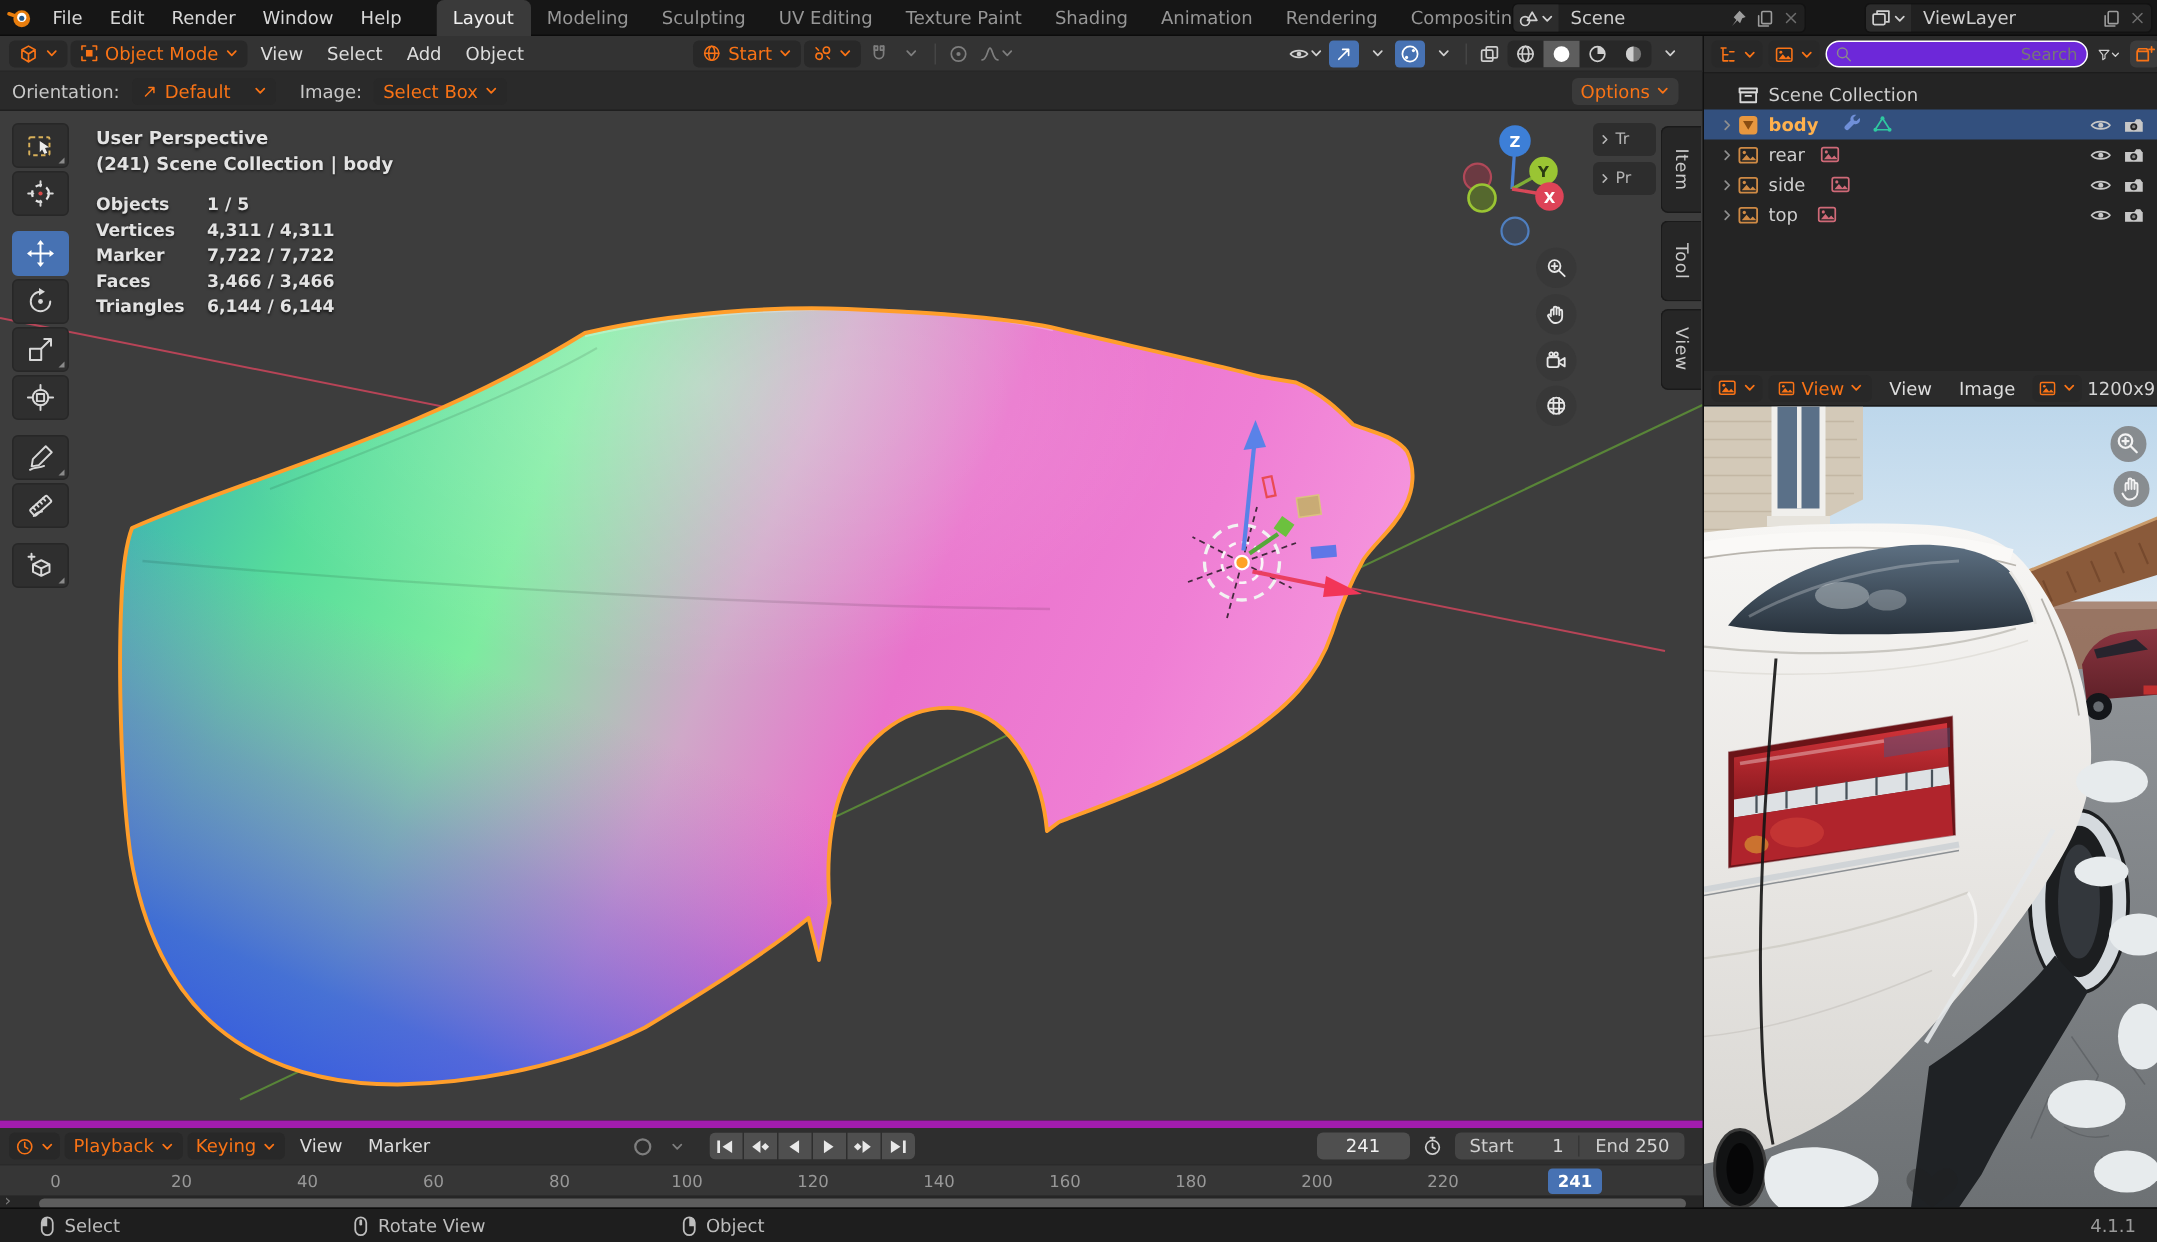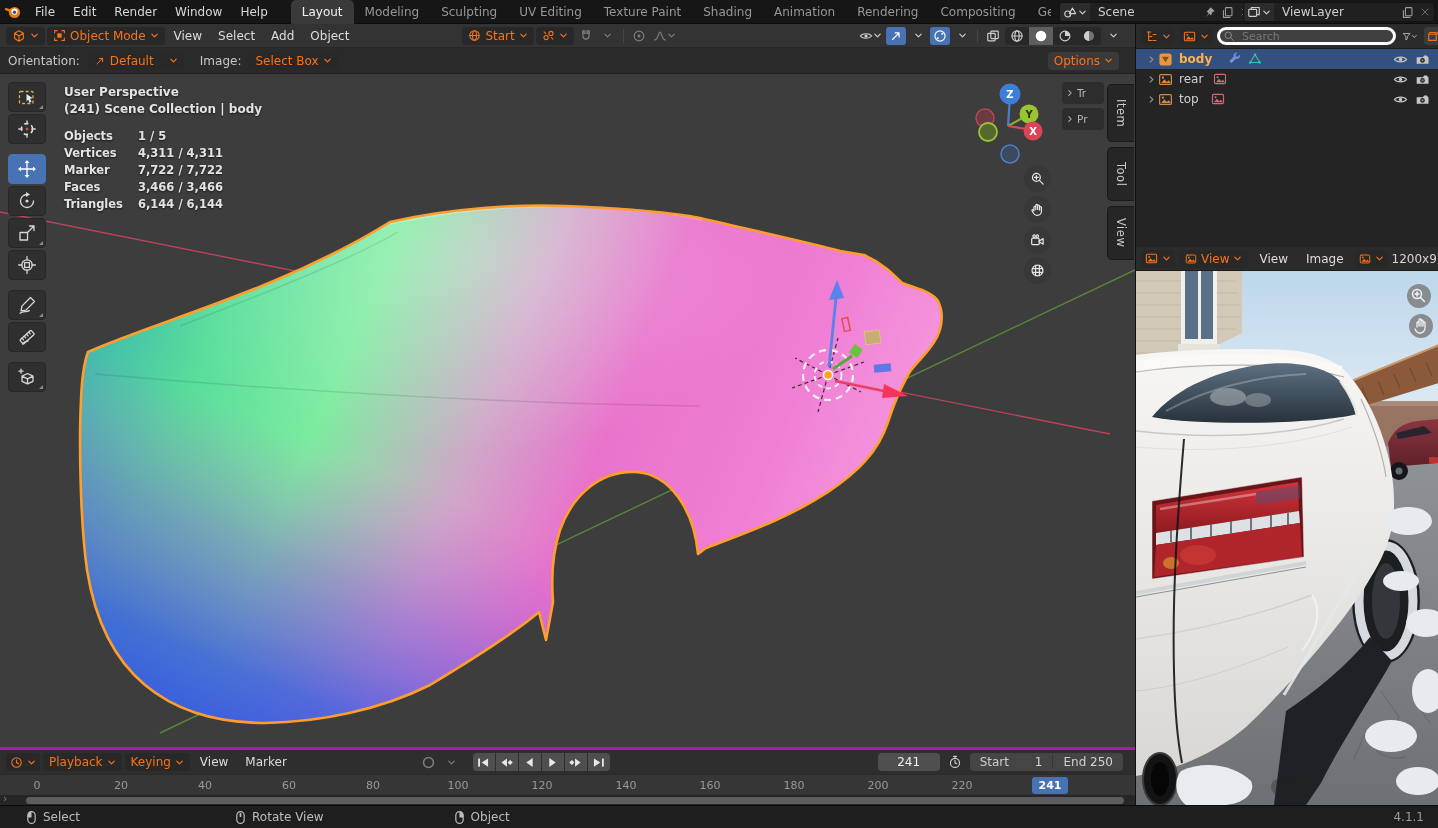--- a/index.html
+++ b/index.html
@@ -60,40 +60,40 @@
   .stab { position:absolute; left:1107px; width:27px; background:#262626; border:1px solid #1a1a1a; border-right:none;
     border-radius:5px 0 0 5px; color:#c9c9c9; display:flex; align-items:center; justify-content:center;
     writing-mode:vertical-rl; font-size:11.5px; letter-spacing:.5px; }
   .navbtn { position:absolute; left:1024px; width:27px; height:27px; border-radius:50%;
     background:rgba(55,55,55,.8); color:#e6e6e6; display:flex; align-items:center; justify-content:center; }
 
   
   #outliner { position:absolute; left:1136px; top:24px; width:302px; height:223px; background:#242424; }
   #outliner .hdr { height:25px; background:#2b2b2b; display:flex; align-items:center; padding:0 5px; gap:4px;
     border-bottom:1px solid #1c1c1c; }
-  #osearch { flex:1; height:18px; background:#404040; border:3px solid #ffffff; border-radius:9px;
+  #osearch { flex:1; height:18px; background:#6d28d9; border:1px solid #ffffff; border-radius:9px;
     color:#bbb; font-size:11px; padding:0 6px 0 22px; outline:none; min-width:60px;
-    font-family:"DejaVu Sans",sans-serif; }
+    font-family:"DejaVu Sans",sans-serif;text-align:right; }
   #osearch::placeholder { color:#777; }
   .orow { height:20px; display:flex; align-items:center; padding-left:8px; color:#cfcfcf; position:relative; }
   .orow .chev { color:#8f8f8f; width:14px; display:flex; justify-content:center; }
   .orow .oname { margin-left:6px; }
   .orow.sel { background:#33507e; }
   .orow.sel .oname { color:#ffb14d; }
   .orow .dicons { display:flex; gap:6px; margin-left:16px; }
   .orow .right { margin-left:auto; display:flex; gap:7px; padding-right:8px; color:#c7c7c7; }
 
   
   #imged { position:absolute; left:1136px; top:247px; width:302px; height:558px; background:#232323; }
   #imged .hdr { height:24px; background:#2b2b2b; display:flex; align-items:center; padding:0 5px; gap:4px;
     border-bottom:1px solid #1a1a1a; overflow:hidden; }
   #photo { position:absolute; left:0; top:24px; width:302px; height:534px; }
 
   
-  #tl { position:absolute; left:0; top:747px; width:1135px; height:58px; background:#2e2e2e; border-top:3px solid #a21caf; }
+  #tl { position:absolute; left:0; top:747px; width:1135px; height:58px; background:#2e2e2e; border-top:5px solid #a21caf; }
   #tlh { height:24px; display:flex; align-items:center; padding:0 6px; gap:3px; }
   #ruler { position:relative; height:21px; background:#363636; border-top:1px solid #2a2a2a; }
   .tick { position:absolute; bottom:3px; width:30px; text-align:center; color:#989898; font-size:11px; }
   #playhead { position:absolute; top:2px; width:36px; height:17px; background:#4772b3; border-radius:3px;
     color:#fff; font-size:11px; font-weight:600; text-align:center; line-height:17px; }
   #tscroll { position:relative; height:12px; background:#262626; }
   #tscroll .bar { position:absolute; left:26px; top:2px; width:1098px; height:7px; background:#5d5d5d; border-radius:4px; }
   #tscroll .exp { position:absolute; left:3px; top:-3px; color:#7d7d7d; font-size:11px; }
   .tbtn { height:18px; min-width:22px; display:flex; align-items:center; justify-content:center;
     background:#4f4f4f; color:#e8e8e8; }
@@ -360,21 +360,21 @@
     <span class="wtab">Sculpting</span>
     <span class="wtab">UV Editing</span>
     <span class="wtab">Texture Paint</span>
     <span class="wtab">Shading</span>
     <span class="wtab">Animation</span>
     <span class="wtab">Rendering</span>
     <span class="wtab">Compositing</span>
     <span class="wtab">Geometry Nodes</span>
 
   </div>
-  <div class="idwidget" style="left:1059px; width:196px;">
+  <div class="idwidget" style="left:1008px; width:196px;">
     <span class="dd">
       <svg class="ic" width="14" height="14">
           <use href="#i-scene"></use>
         </svg>
       <svg class="ic" width="9" height="9">
           <use href="#i-chevd"></use>
         </svg>
     </span>
     <span class="nm">Scene</span>
     <span class="mini">
@@ -826,20 +826,29 @@
           <use href="#i-chevd"></use>
         </svg>
     </span>
     <span class="pill" style="padding:0 3px; background:#3c3c3c">
       <svg class="ic" width="14" height="14">
           <use href="#i-newcoll"></use>
         </svg>
     </span>
   </div>
 
+  <div class="orow" style="margin-top:4px">
+    <span style="width:14px"></span>
+    <span style="color:#d8d8d8">
+        <svg class="ic" width="15" height="15">
+          <use href="#i-coll"></use>
+        </svg>
+      </span>
+    <span class="oname">Scene Collection</span>
+  </div>
 
   <div class="orow sel">
     <span class="chev">
         <svg class="ic" width="9" height="9">
           <use href="#i-chevr"></use>
         </svg>
       </span>
     <span style="color:#e8973f">
         <svg class="ic" width="15" height="15">
           <use href="#i-meshdata"></use>
@@ -891,20 +900,48 @@
     <span class="right">
       <svg class="ic" width="15" height="15">
           <use href="#i-eye"></use>
         </svg>
       <svg class="ic" width="15" height="15">
           <use href="#i-camera"></use>
         </svg>
     </span>
   </div>
 
+  <div class="orow">
+    <span class="chev">
+        <svg class="ic" width="9" height="9">
+          <use href="#i-chevr"></use>
+        </svg>
+      </span>
+    <span style="color:#cf8a45">
+        <svg class="ic" width="15" height="15">
+          <use href="#i-image"></use>
+        </svg>
+      </span>
+    <span class="oname">side</span>
+    <span class="dicons">
+        <span style="color:#d06a78">
+          <svg class="ic" width="14" height="14">
+            <use href="#i-image"></use>
+          </svg>
+        </span>
+      </span>
+    <span class="right">
+      <svg class="ic" width="15" height="15">
+          <use href="#i-eye"></use>
+        </svg>
+      <svg class="ic" width="15" height="15">
+          <use href="#i-camera"></use>
+        </svg>
+    </span>
+  </div>
 
   <div class="orow">
     <span class="chev">
         <svg class="ic" width="9" height="9">
           <use href="#i-chevr"></use>
         </svg>
       </span>
     <span style="color:#cf8a45">
         <svg class="ic" width="15" height="15">
           <use href="#i-image"></use>

